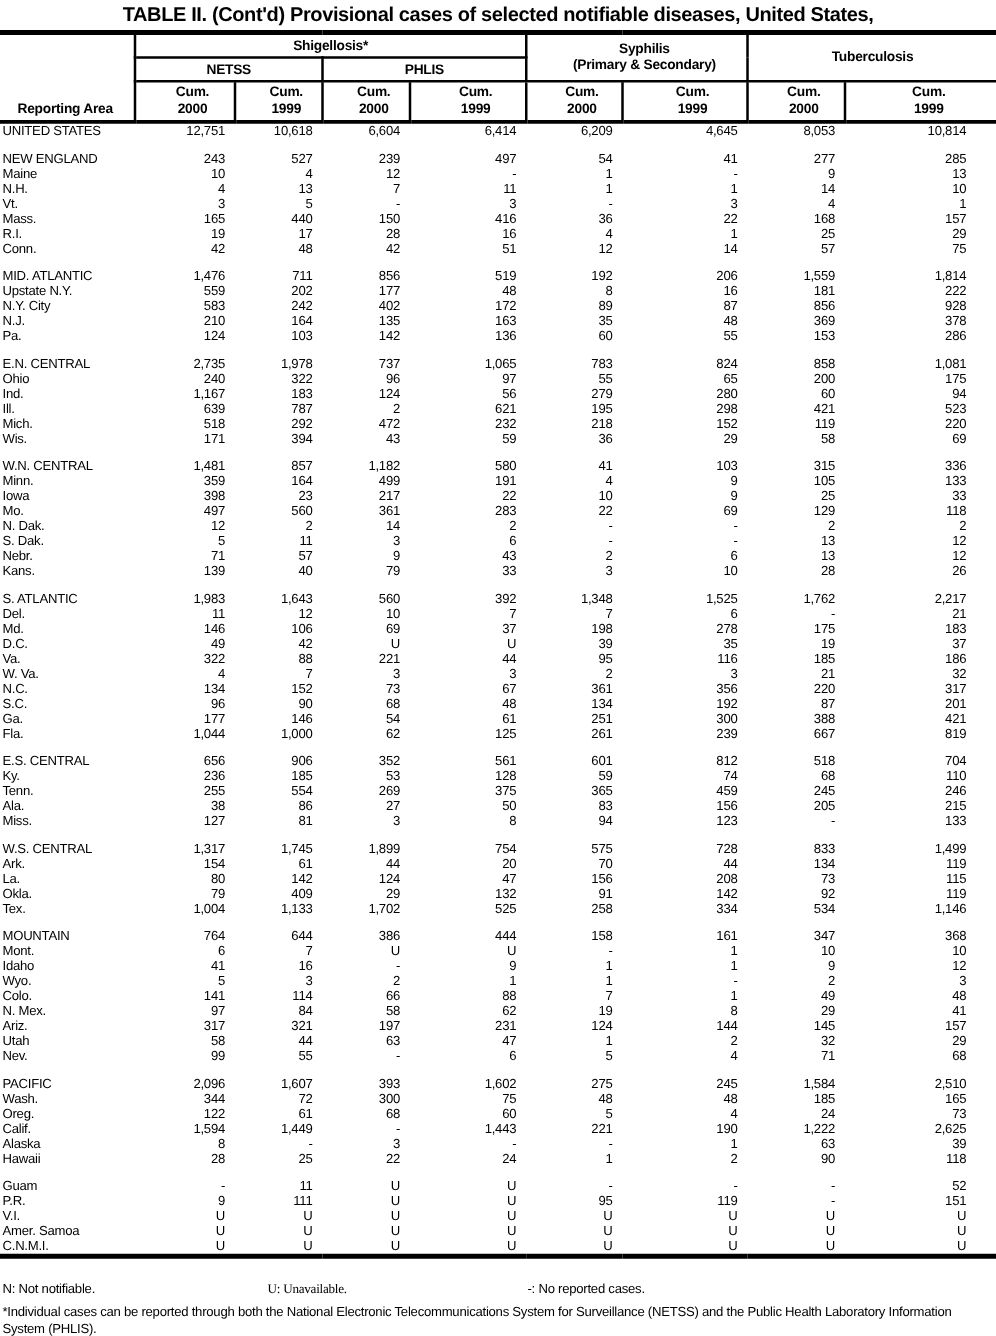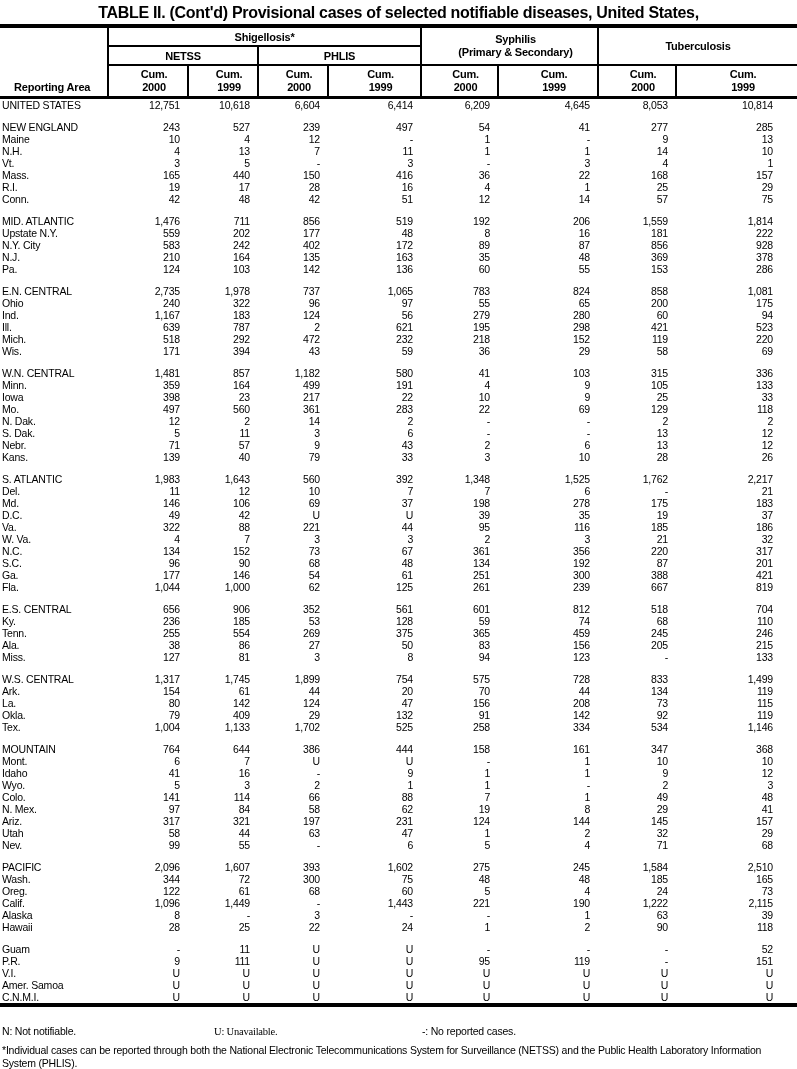--- a/index.html
+++ b/index.html
@@ -778,28 +778,28 @@
         <td>61</td>
         <td>68</td>
         <td>60</td>
         <td>5</td>
         <td>4</td>
         <td>24</td>
         <td class="lastcol">73</td>
       </tr>
       <tr>
         <td class="area">Calif.</td>
-        <td>1,096</td>
+        <td>1,594</td>
         <td>1,449</td>
         <td>-</td>
         <td>1,443</td>
         <td>221</td>
         <td>190</td>
         <td>1,222</td>
-        <td class="lastcol">2,115</td>
+        <td class="lastcol">2,625</td>
       </tr>
       <tr>
         <td class="area">Alaska</td>
         <td>8</td>
         <td>-</td>
         <td>3</td>
         <td>-</td>
         <td>-</td>
         <td>1</td>
         <td>63</td>

